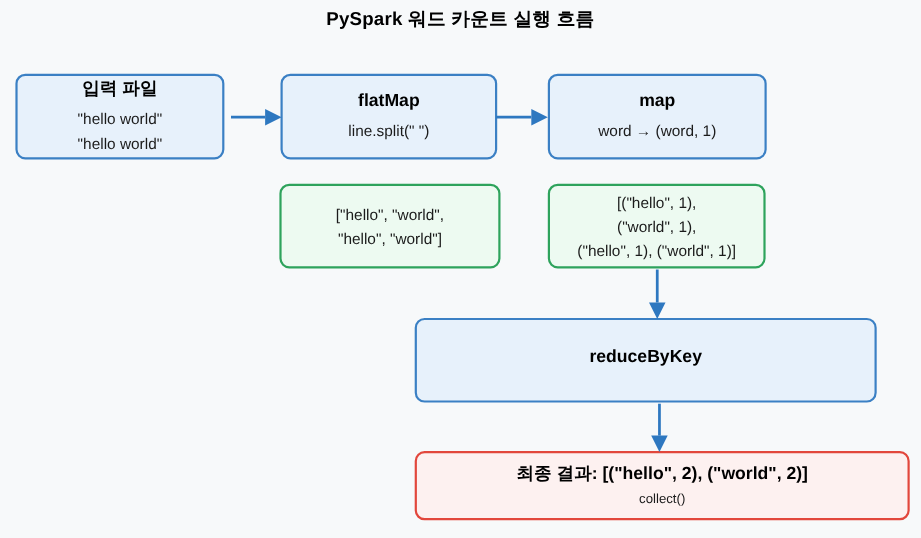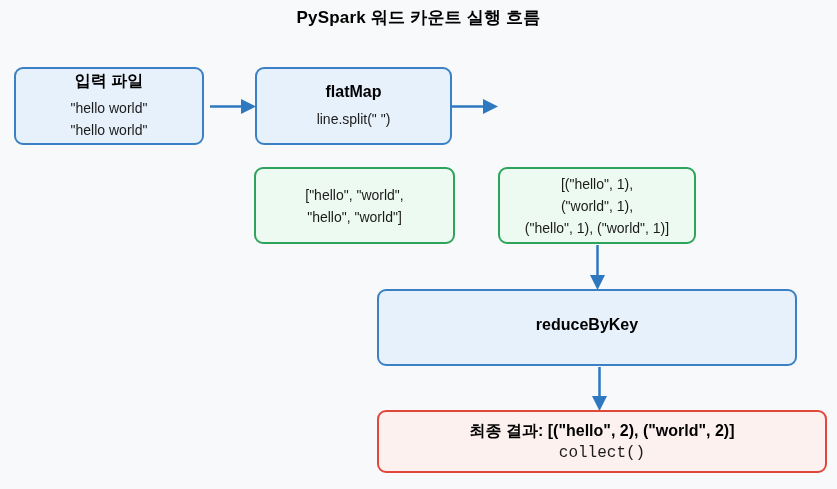--- a/index.html
+++ b/index.html
@@ -54,21 +54,21 @@
     font-weight: bold;
     color: var(--heading-text, #000);
     line-height: 20px;
     margin-bottom: 6px;
   }
   .node-line {
     font-size: 14px;
     color: var(--body-text, #1b1b1b);
     line-height: 22px;
   }
-  .node.result .node-line { font-size: 16px; line-height: 20px; font-family: Liberation Mono, monospace; }
+  .node.result .node-line { font-size: 12px; line-height: 20px; }
   .node.result .node-title { margin-bottom: 2px; }
 
   #n-input       { left: 14px;  top: 67px;  width: 190px; height: 78px; }
   #n-flatmap     { left: 255px; top: 67px;  width: 197px; height: 78px; }
   #n-map         { left: 498px; top: 67px;  width: 199px; height: 78px; }
   #n-flatmap-out { left: 254px; top: 167px; width: 201px; height: 77px; }
   #n-map-out     { left: 498px; top: 167px; width: 198px; height: 77px; }
   #n-reduce      { left: 377px; top: 289px; width: 420px; height: 77px; }
   #n-result      { left: 377px; top: 410px; width: 450px; height: 63px; }
 
@@ -93,20 +93,24 @@
     <div class="node-title">입력 파일</div>
     <div class="node-line">"hello world"</div>
     <div class="node-line">"hello world"</div>
   </div>
 
   <div class="node process" id="n-flatmap">
     <div class="node-title">flatMap</div>
     <div class="node-line">line.split(" ")</div>
   </div>
 
+  <div class="node process" id="n-map">
+    <div class="node-title">map</div>
+    <div class="node-line">word → (word, 1)</div>
+  </div>
 
   <div class="node data" id="n-flatmap-out">
     <div class="node-line">["hello", "world",</div>
     <div class="node-line">"hello", "world"]</div>
   </div>
 
   <div class="node data" id="n-map-out">
     <div class="node-line">[("hello", 1),</div>
     <div class="node-line">("world", 1),</div>
     <div class="node-line">("hello", 1), ("world", 1)]</div>

